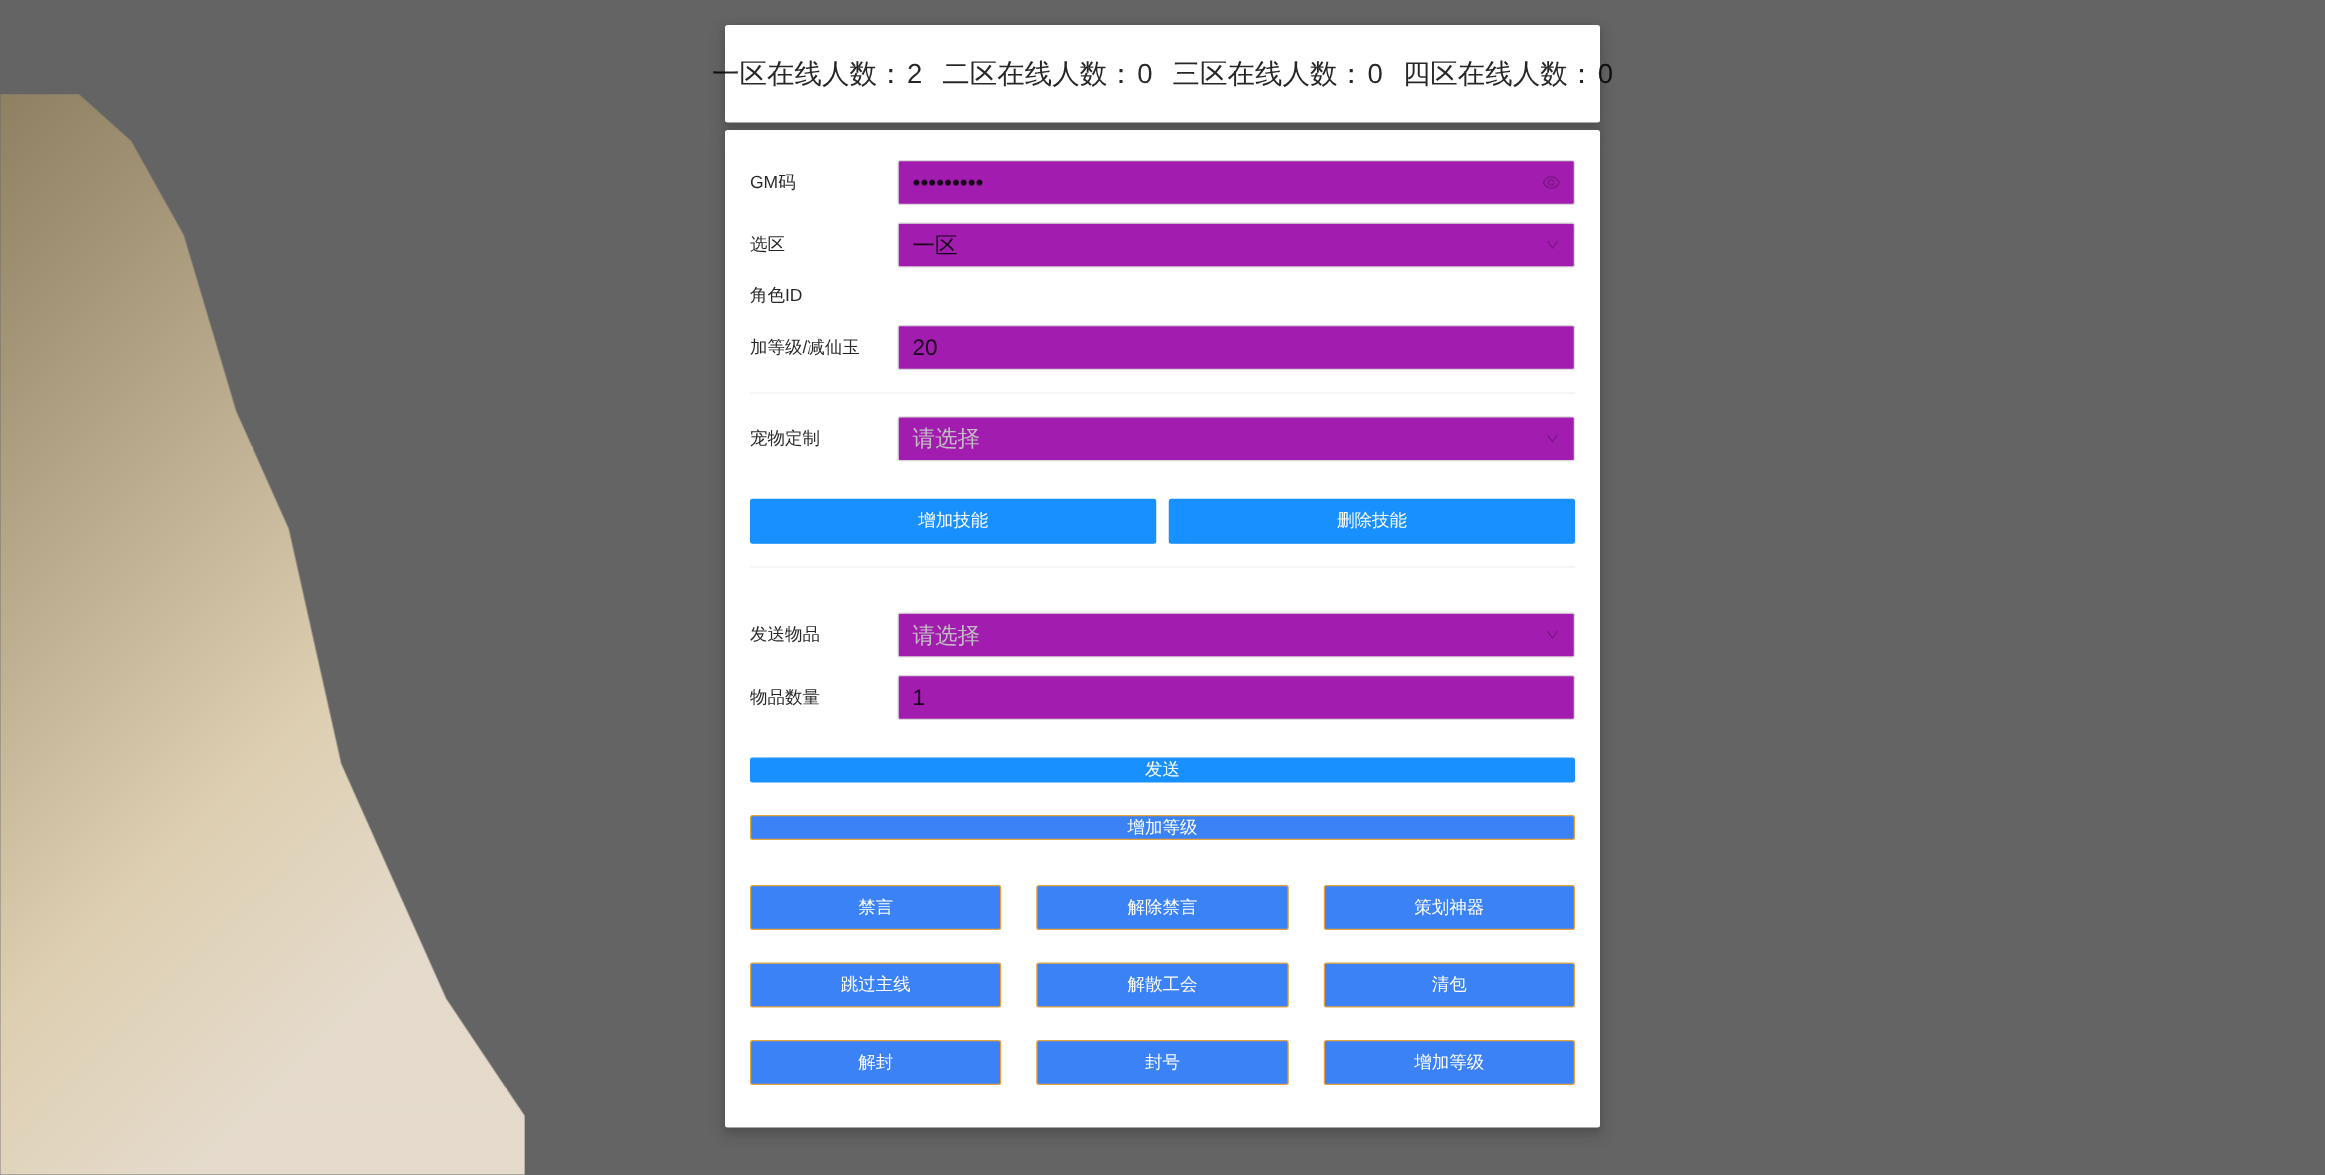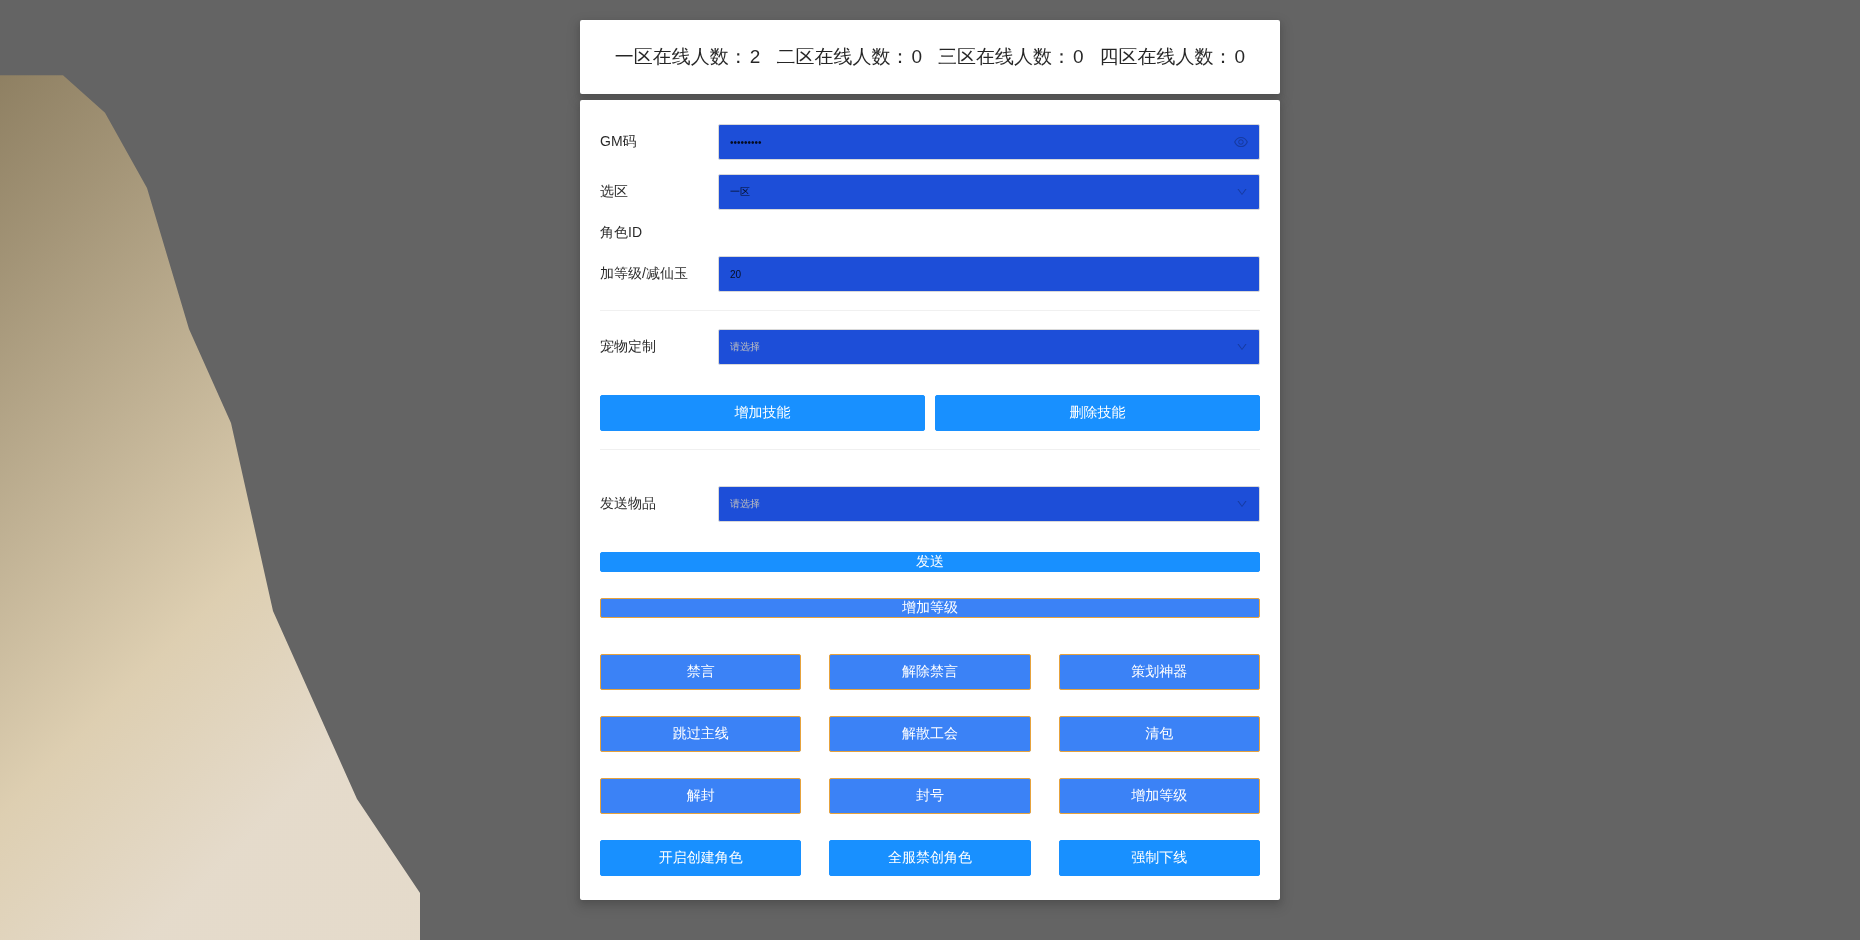--- a/index.html
+++ b/index.html
@@ -44,21 +44,21 @@
       border-radius: 2px;
       box-shadow: 0 1px 2px -2px rgba(0,0,0,0.16), 0 3px 6px 0 rgba(0,0,0,0.12), 0 5px 12px 4px rgba(0,0,0,0.09);
     }
     
     .status-row {
       display: flex;
       justify-content: center;
       align-items: center;
       padding: 24px 20px;
       gap: 16px;
-      font-size: 19px;
+      font-size: 22px;
       color: rgba(0,0,0,0.85);
     }
     .status-item { white-space: nowrap; }
     .status-num { margin-left: 2px; }
     
     .form-card {
       margin-top: 6px;
       padding: 24px 20px;
     }
     
@@ -77,23 +77,23 @@
       flex: 1;
       position: relative;
     }
     
     input[type="text"], input[type="password"], .select-box {
       width: 100%;
       height: 36px;
       padding: 4px 11px;
       border: 1px solid #d9d9d9;
       border-radius: 2px;
-      font-size: 10px;
-      color: rgba(0,0,0,0.85);
-      background: #1d4ed8;
+      font-size: 18px;
+      color: rgba(0,0,0,0.85);
+      background: #a21caf;
       outline: none;
       transition: border-color 0.3s;
     }
     input::placeholder { color: #bfbfbf; }
     
     .password-wrap { position: relative; }
     .eye-icon {
       position: absolute;
       right: 11px;
       top: 50%;
@@ -249,20 +249,26 @@
           <span class="select-placeholder">请选择</span>
           <span class="select-arrow">
             <svg viewBox="0 0 1024 1024" width="12" height="12" fill="currentColor">
                 <path d="M884 256h-75c-5.1 0-9.9 2.5-12.9 6.6L512 654.2 227.9 262.6c-3-4.1-7.8-6.6-12.9-6.6h-75c-6.5 0-10.3 7.4-6.5 12.7l352.6 486.1c12.8 17.6 39 17.6 51.7 0l352.6-486.1c3.9-5.3.1-12.7-6.4-12.7z"></path>
               </svg>
           </span>
         </div>
       </div>
     </div>
 
+    <div class="form-row">
+      <div class="form-label">物品数量</div>
+      <div class="form-control">
+        <input type="text" value="1" style="">
+      </div>
+    </div>
 
     <div class="btn-row-2" style="margin-bottom:10px;">
       <button class="btn btn-primary">发送</button>
       <button class="btn btn-warning">增加等级</button>
       <div style="flex:0.68"></div>
     </div>
 
     <div class="btn-row-3">
       <button class="btn btn-warning">禁言</button>
       <button class="btn btn-warning">解除禁言</button>
@@ -274,21 +280,16 @@
       <button class="btn btn-warning">解散工会</button>
       <button class="btn btn-warning">清包</button>
     </div>
 
     <div class="btn-row-3">
       <button class="btn btn-warning">解封</button>
       <button class="btn btn-warning">封号</button>
       <button class="btn btn-warning">增加等级</button>
     </div>
 
-    <div class="btn-row-3" style="margin-bottom:0;">
-      <button class="btn btn-primary">开启创建角色</button>
-      <button class="btn btn-primary">全服禁创角色</button>
-      <button class="btn btn-primary">强制下线</button>
-    </div>
 
   </div>
 
 </div>
 
 </body></html>

